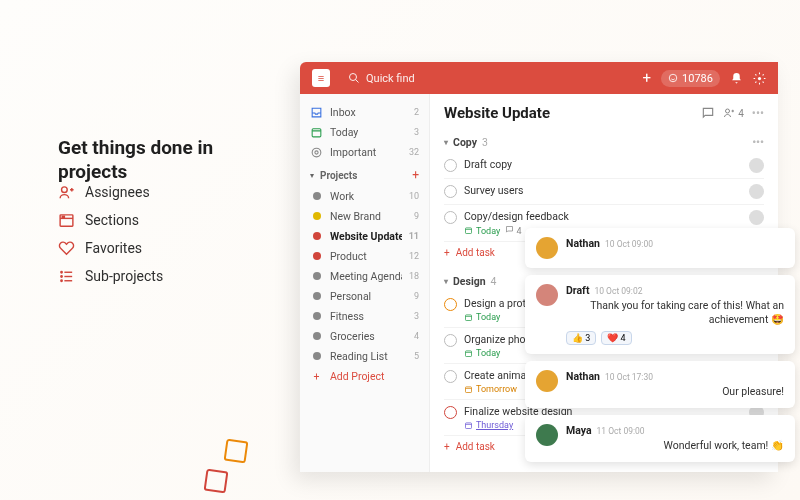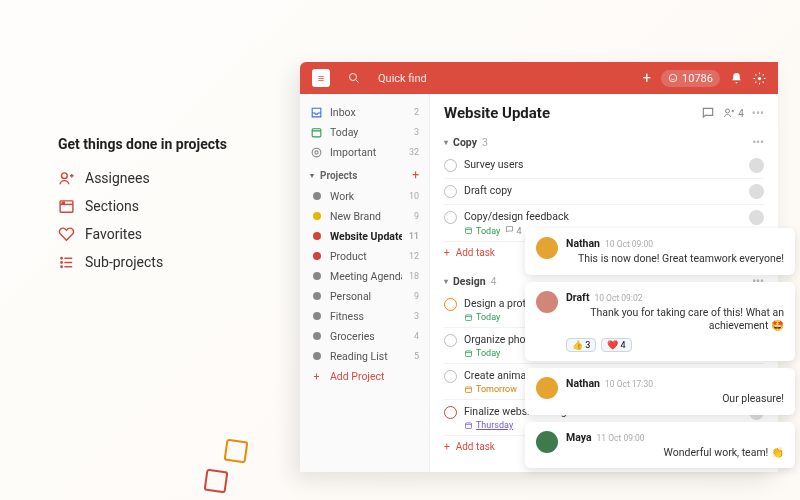--- a/index.html
+++ b/index.html
@@ -1,25 +1,25 @@
 <!DOCTYPE html>
 <html><head>
 <meta charset="utf-8">
 <style>
 * { margin: 0; padding: 0; box-sizing: border-box; font-family: -apple-system, BlinkMacSystemFont, "Segoe UI", Roboto, sans-serif; }
 body { width: 800px; height: 500px; background: linear-gradient(135deg, #fefdfb 0%, #fdf9f4 100%); overflow: hidden; position: relative; }
 .promo { position: absolute; left: 58px; top: 136px; width: 200px; }
-.promo h1 { font-size: 14px; font-weight: 700; color: #1f1f1f; line-height: 1.25; margin-bottom: 16px; }
+.promo h1 { font-size: 19px; font-weight: 700; color: #1f1f1f; line-height: 1.25; }
 .promo-item { display: flex; align-items: center; gap: 10px; margin-bottom: 11px; font-size: 14px; color: #2f2f2f; }
 .promo-item .ic { width: 17px; height: 17px; display: flex; align-items: center; justify-content: center; color: #d1453b; flex-shrink: 0; }
 
 .app { position: absolute; left: 300px; top: 62px; width: 478px; height: 410px; background: #fff; border-radius: 6px 0 0 0; box-shadow: -6px 8px 22px rgba(0,0,0,0.1); overflow: hidden; display: flex; flex-direction: column; }
 .topbar { height: 32px; background: #db4c3f; display: flex; align-items: center; padding: 0 12px; color: #fff; }
 .logo { width: 18px; height: 18px; background: #fff; border-radius: 3px; display:flex;align-items:center;justify-content:center;color:#db4c3f;font-size:11px;font-weight:700;}
-.search { margin-left: 18px; display: flex; align-items: center; gap: 18px; font-size: 11px; opacity: 0.9; flex: 1; }
+.search { margin-left: 18px; display: flex; align-items: center; gap: 6px; font-size: 11px; opacity: 0.9; flex: 1; }
 .topright { display: flex; align-items: center; gap: 10px; font-size: 11px; }
 .pill { display:flex;align-items:center;gap:4px;background:rgba(255,255,255,0.18);padding:2px 7px;border-radius:10px;}
 .body { flex: 1; display: flex; overflow: hidden; }
 .sidebar { width: 130px; background: #fafafa; border-right: 1px solid #eee; padding: 8px 0; font-size: 10.5px; color: #555; overflow-y:auto;}
 .srow { display: flex; align-items: center; padding: 3.5px 10px; gap: 7px; cursor: pointer; }
 .srow.active { font-weight:700; color:#1f1f1f; }
 .srow .ic { width:13px;height:13px;display:flex;align-items:center;justify-content:center;flex-shrink:0; }
 .srow .label { flex:1; white-space:nowrap; overflow:hidden; }
 .srow .cnt { font-size:9px; color:#aaa; }
 .shdr { display:flex;align-items:center;padding:6px 10px 4px;gap:6px;font-size:10px;color:#666;}
@@ -268,28 +268,28 @@
           <div class="sect">
             <div class="sect-h">
               <span style="font-size:8px;color:#888;">▾</span>
               <span>Copy</span>
               <span class="cnt">3</span>
               <span class="dots">•••</span>
             </div>
             <div class="task">
               <span class="circle "></span>
               <div class="tbody">
+                <div>Draft copy</div>
+              </div>
+              <span class="avatar"></span>
+            </div>
+            <div class="task">
+              <span class="circle "></span>
+              <div class="tbody">
                 <div>Survey users</div>
-              </div>
-              <span class="avatar"></span>
-            </div>
-            <div class="task">
-              <span class="circle "></span>
-              <div class="tbody">
-                <div>Draft copy</div>
               </div>
               <span class="avatar"></span>
             </div>
             <div class="task">
               <span class="circle "></span>
               <div class="tbody">
                 <div>Copy/design feedback</div>
                 <div class="tmeta">
                   <span class="due today"><svg width="9" height="9" viewBox="0 0 24 24" fill="none" stroke="currentColor" stroke-width="2">
                       <rect x="4" y="5" width="16" height="15" rx="2"></rect>
@@ -377,21 +377,20 @@
 </div>
 
 <div class="comments" id="comments-list">
     <div class="comment">
       <div class="av" style="background:#e5a432"></div>
       <div class="cbody">
         <div class="chead">
           <span class="name">Nathan</span>
           <span class="time">10 Oct 09:00</span>
         </div>
-        <div class="text">This is now done! Great teamwork everyone!</div>
       </div>
     </div>
     <div class="comment">
       <div class="av" style="background:#d4857a"></div>
       <div class="cbody">
         <div class="chead">
           <span class="name">Draft</span>
           <span class="time">10 Oct 09:02</span>
         </div>
         <div class="text">Thank you for taking care of this! What an achievement 🤩</div>

